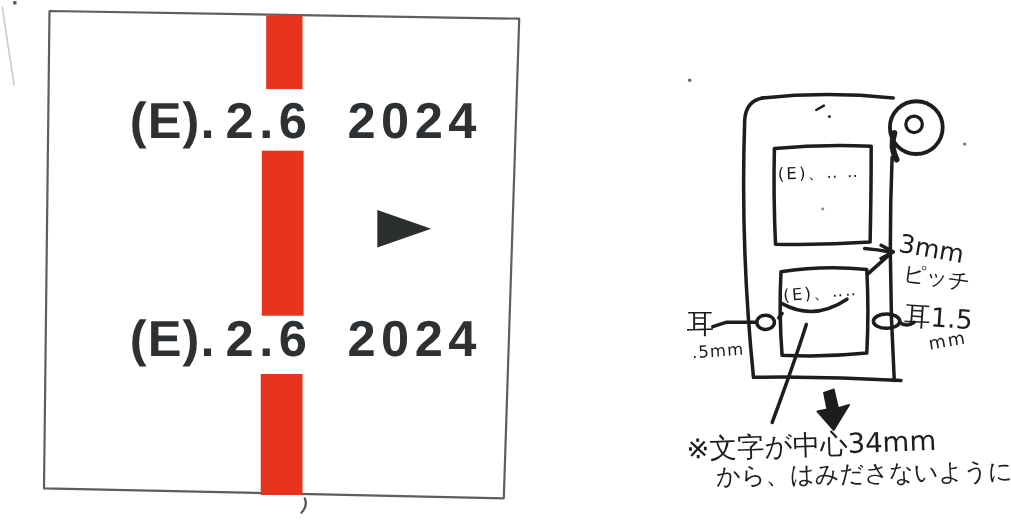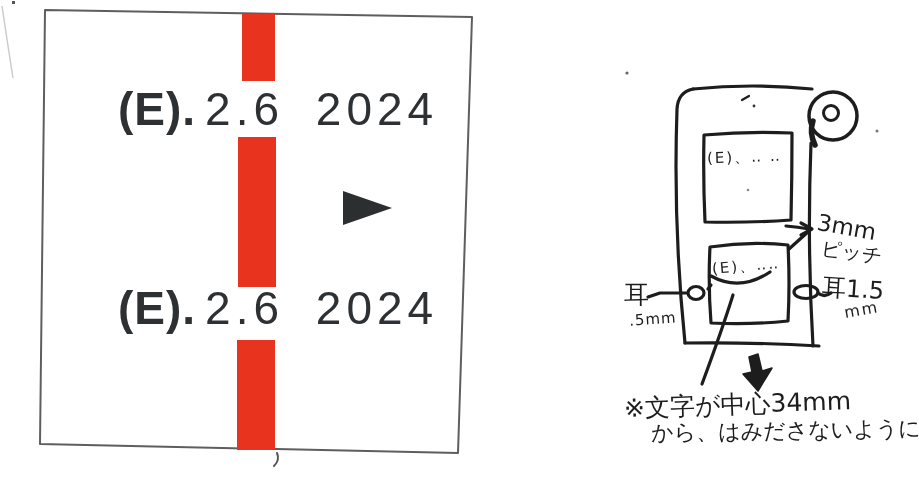--- a/index.html
+++ b/index.html
@@ -6,21 +6,21 @@
   .canvas{
     position:relative;width:919px;height:482px;background:#ffffff;
     overflow:hidden;font-family:"Liberation Sans","DejaVu Sans",sans-serif;
   }
   .artwork{position:absolute;left:0;top:0;}
   .print-label{
     position:absolute;color:#2e3133;font-size:46px;line-height:48px;
     white-space:nowrap;
   }
   .print-label .prefix{font-weight:700;letter-spacing:1px;}
-  .print-label .value{font-weight:400;letter-spacing:5px;word-spacing:14px;margin-left:9px;}
+  .print-label .value{font-weight:700;letter-spacing:5px;word-spacing:14px;margin-left:9px;}
   .hand{
     position:absolute;color:#1d1d1d;white-space:nowrap;
     font-family:"DejaVu Sans",sans-serif;
   }
   .hand-sm{font-size:15px;letter-spacing:2px;}
   .frame-label-upper{left:707px;top:148px;transform:rotate(-2deg);}
   .frame-label-lower{left:712px;top:257px;transform:rotate(-5deg);}
   .pitch-value{left:817px;top:214px;font-size:23px;transform:rotate(10deg);}
   .pitch-unit{left:821px;top:239px;font-size:20px;transform:rotate(8deg);}
   .ear-left-label{left:624px;top:278px;font-size:25px;}

